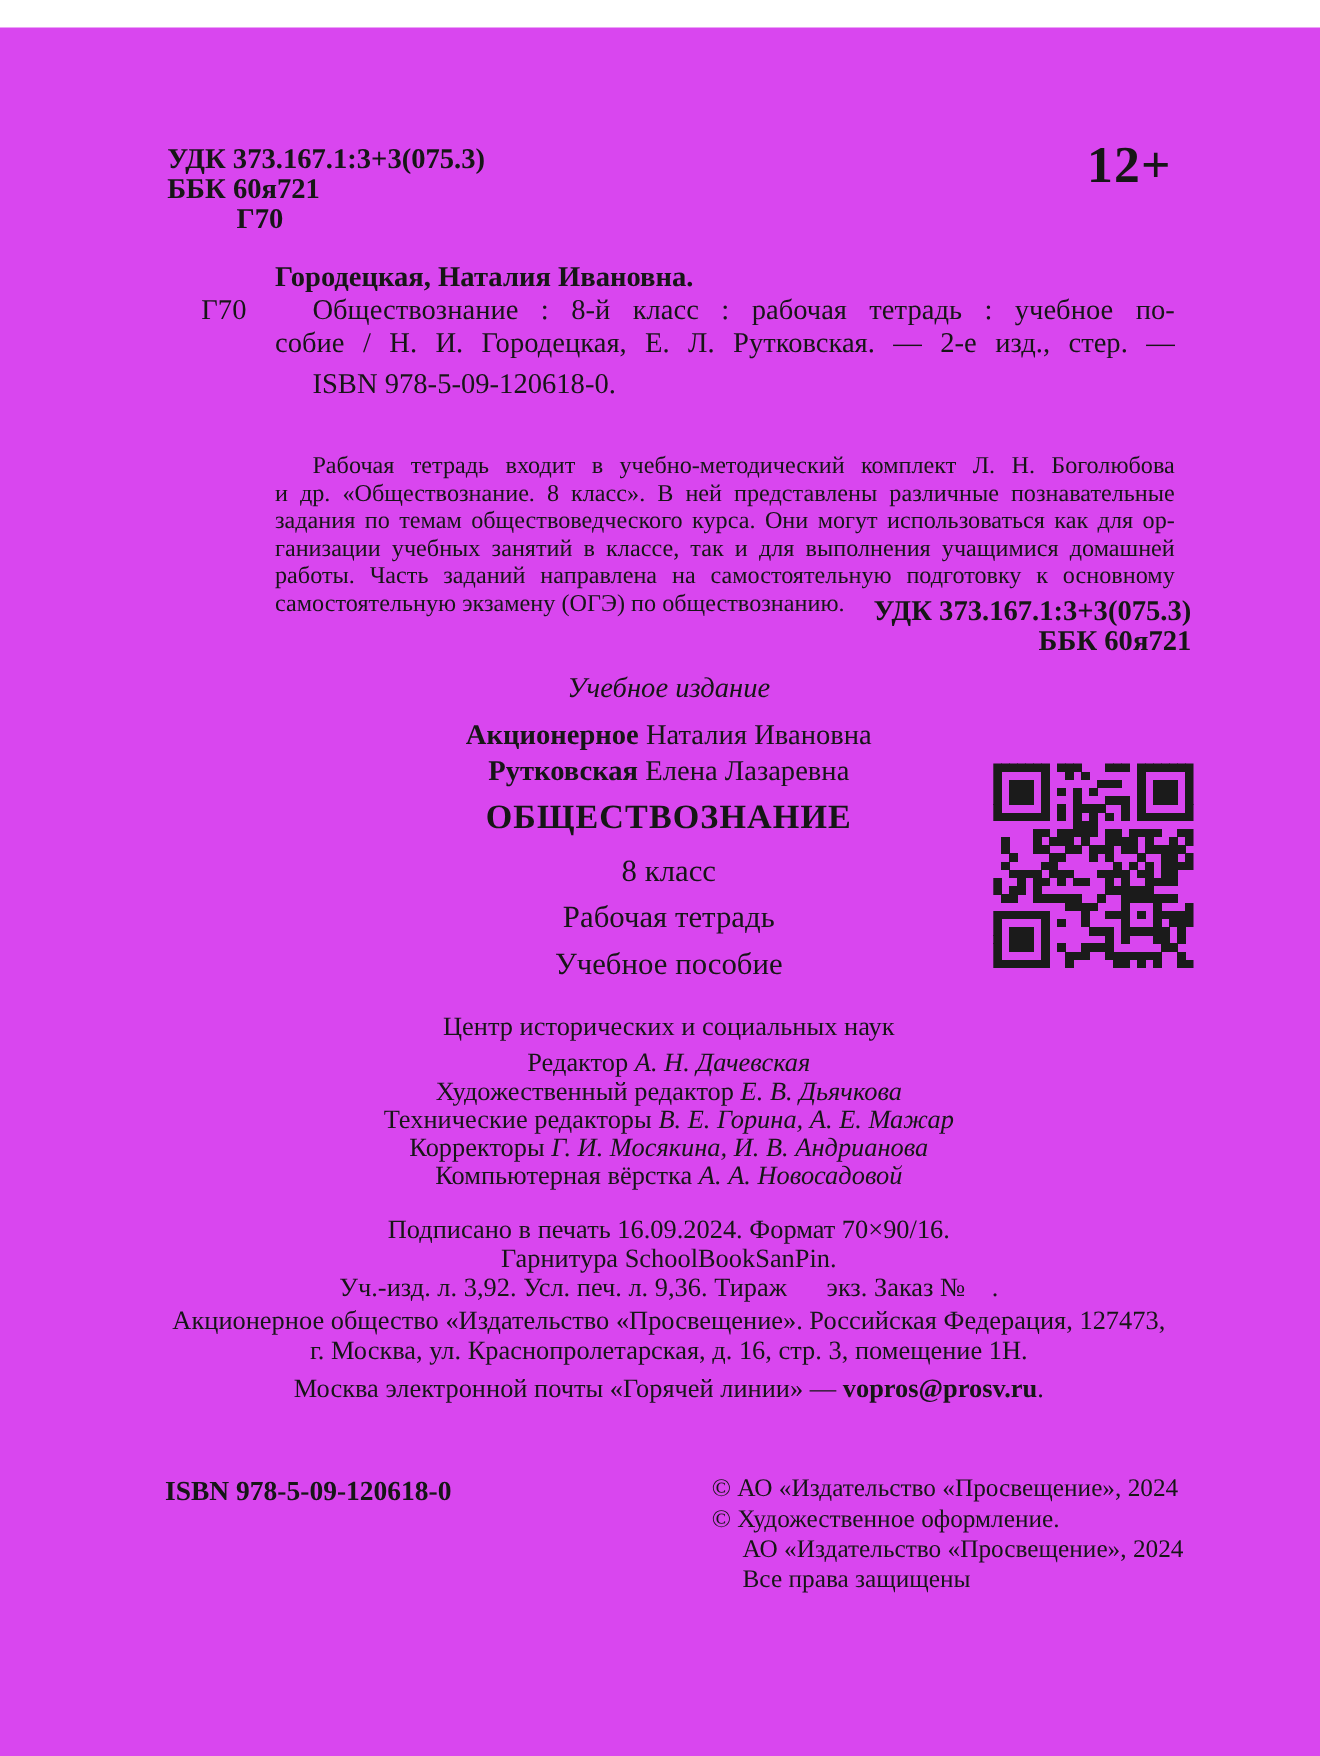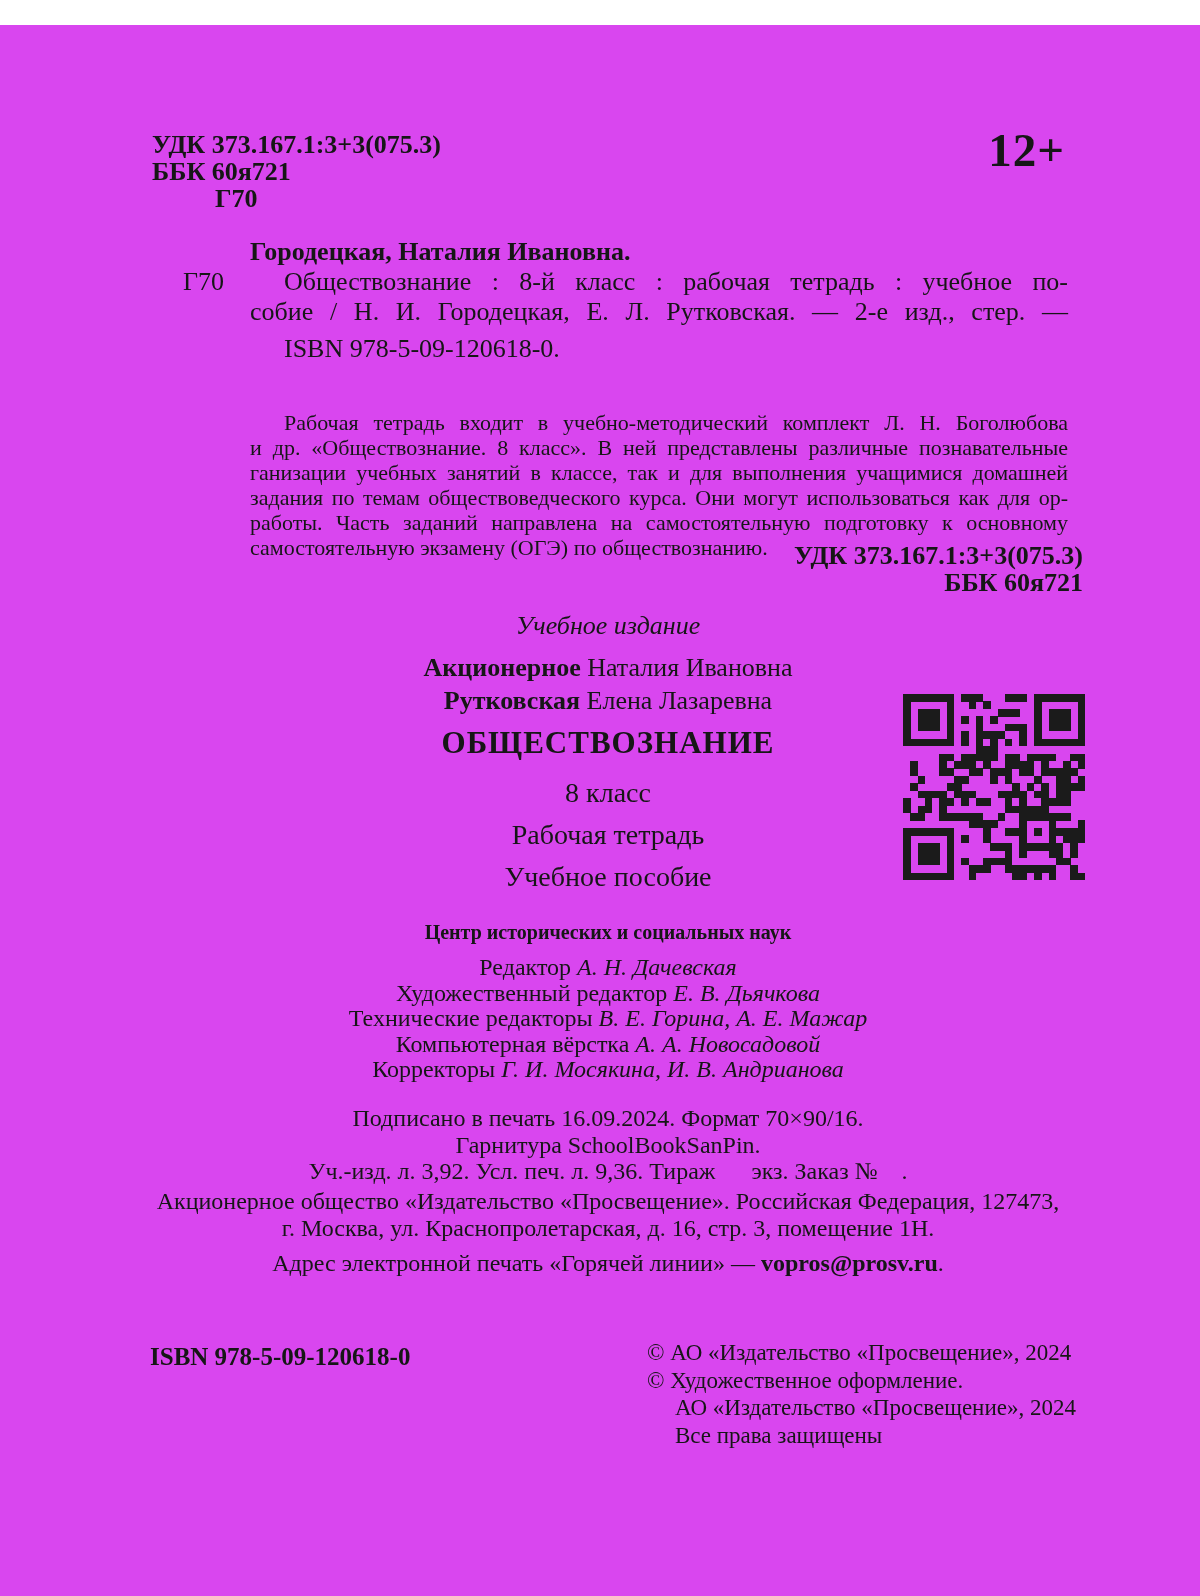--- a/index.html
+++ b/index.html
@@ -27,21 +27,21 @@
   
   .rcodes{position:absolute;right:117px;top:518px;font-size:26px;line-height:26.5px;font-weight:bold;text-align:right;}
   
   .cblock{position:absolute;left:16px;right:0;text-align:center;}
   .edition{top:586px;font-size:26px;font-style:italic;}
   .authors{top:626px;font-size:26px;line-height:33px;}
   .book-title{top:700px;font-size:31px;font-weight:bold;letter-spacing:1px;}
   .grade{top:752px;font-size:28px;}
   .subtitle{top:794px;font-size:28px;}
   .booktype{top:836px;font-size:28px;}
-  .credits-dep{top:896px;font-size:20px;font-weight:bold;}
+  .credits-dep{top:896px;font-size:24px;}
   .credits-roles{top:930px;font-size:24px;line-height:25.5px;}
   .print-info{top:1080px;font-size:24px;line-height:26.5px;}
   .publisher{top:1163px;font-size:24px;line-height:27px;}
   .hotline{top:1225px;font-size:24px;}
   
   .qr{position:absolute;left:903px;top:669px;width:182px;height:186px;}
   .qr svg{width:100%;height:100%;display:block;}
   
   .isbn-bottom{position:absolute;left:150px;top:1318px;font-size:25px;font-weight:bold;}
   .copyright{position:absolute;left:647px;top:1314px;font-size:23px;line-height:27.5px;}
@@ -66,22 +66,22 @@
       <span class="bcode">Г70</span>
       <div class="jline ind">Обществознание : 8-й класс : рабочая тетрадь : учебное по-</div>
       <div class="jline">собие / Н. И. Городецкая, Е. Л. Рутковская. — 2-е изд., стер. —</div>
     </div>
     <div class="isbn-line ind">ISBN 978-5-09-120618-0.</div>
   </div>
 
   <div class="annot">
     <div class="jline ind">Рабочая тетрадь входит в учебно-методический комплект Л. Н. Боголюбова</div>
     <div class="jline">и др. «Обществознание. 8 класс». В ней представлены различные познавательные</div>
+    <div class="jline">задания по темам обществоведческого курса. Они могут использоваться как для ор-</div>
     <div class="jline">ганизации учебных занятий в классе, так и для выполнения учащимися домашней</div>
-    <div class="jline">задания по темам обществоведческого курса. Они могут использоваться как для ор-</div>
     <div class="jline">работы. Часть заданий направлена на самостоятельную подготовку к основному</div>
     <div>самостоятельную экзамену (ОГЭ) по обществознанию.</div>
   </div>
 
   <div class="rcodes">
     <div>УДК 373.167.1:3+3(075.3)</div>
     <div>ББК 60я721</div>
   </div>
 
   <div class="cblock edition">Учебное издание</div>
@@ -411,36 +411,36 @@
         <rect x="24" y="24" width="1.04" height="1.04" fill="#1b1b1b"></rect>
       </svg>
   </div>
 
   <div class="cblock credits-dep">Центр исторических и социальных наук</div>
 
   <div class="cblock credits-roles">
     <div><span>Редактор</span> <i>А. Н. Дачевская</i></div>
     <div><span>Художественный редактор</span> <i>Е. В. Дьячкова</i></div>
     <div><span>Технические редакторы</span> <i>В. Е. Горина, А. Е. Мажар</i></div>
+    <div><span>Корректоры</span> <i>Г. И. Мосякина, И. В. Андрианова</i></div>
     <div><span>Компьютерная вёрстка</span> <i>А. А. Новосадовой</i></div>
-    <div><span>Корректоры</span> <i>Г. И. Мосякина, И. В. Андрианова</i></div>
   </div>
 
   <div class="cblock print-info">
     <div>Подписано в печать 16.09.2024. Формат 70×90/16.</div>
     <div>Гарнитура SchoolBookSanPin.</div>
     <div>Уч.-изд. л. 3,92. Усл. печ. л. 9,36. Тираж&nbsp;&nbsp;&nbsp;&nbsp;&nbsp;&nbsp;экз. Заказ №&nbsp;&nbsp;&nbsp;&nbsp;.</div>
   </div>
 
   <div class="cblock publisher">
     <div>Акционерное общество «Издательство «Просвещение». Российская Федерация, 127473,</div>
     <div>г. Москва, ул. Краснопролетарская, д. 16, стр. 3, помещение 1Н.</div>
   </div>
 
-  <div class="cblock hotline"><span>Адрес электронной печать «Горячей линии» —</span> <b>vopros@prosv.ru</b><span>.</span></div>
+  <div class="cblock hotline"><span>Москва электронной почты «Горячей линии» —</span> <b>vopros@prosv.ru</b><span>.</span></div>
 
   <div class="isbn-bottom">ISBN 978-5-09-120618-0</div>
 
   <div class="copyright">
     <div>© АО «Издательство «Просвещение», 2024</div>
     <div>© Художественное оформление.</div>
     <div class="cindent">АО «Издательство «Просвещение», 2024</div>
     <div class="cindent">Все права защищены</div>
   </div>
 

